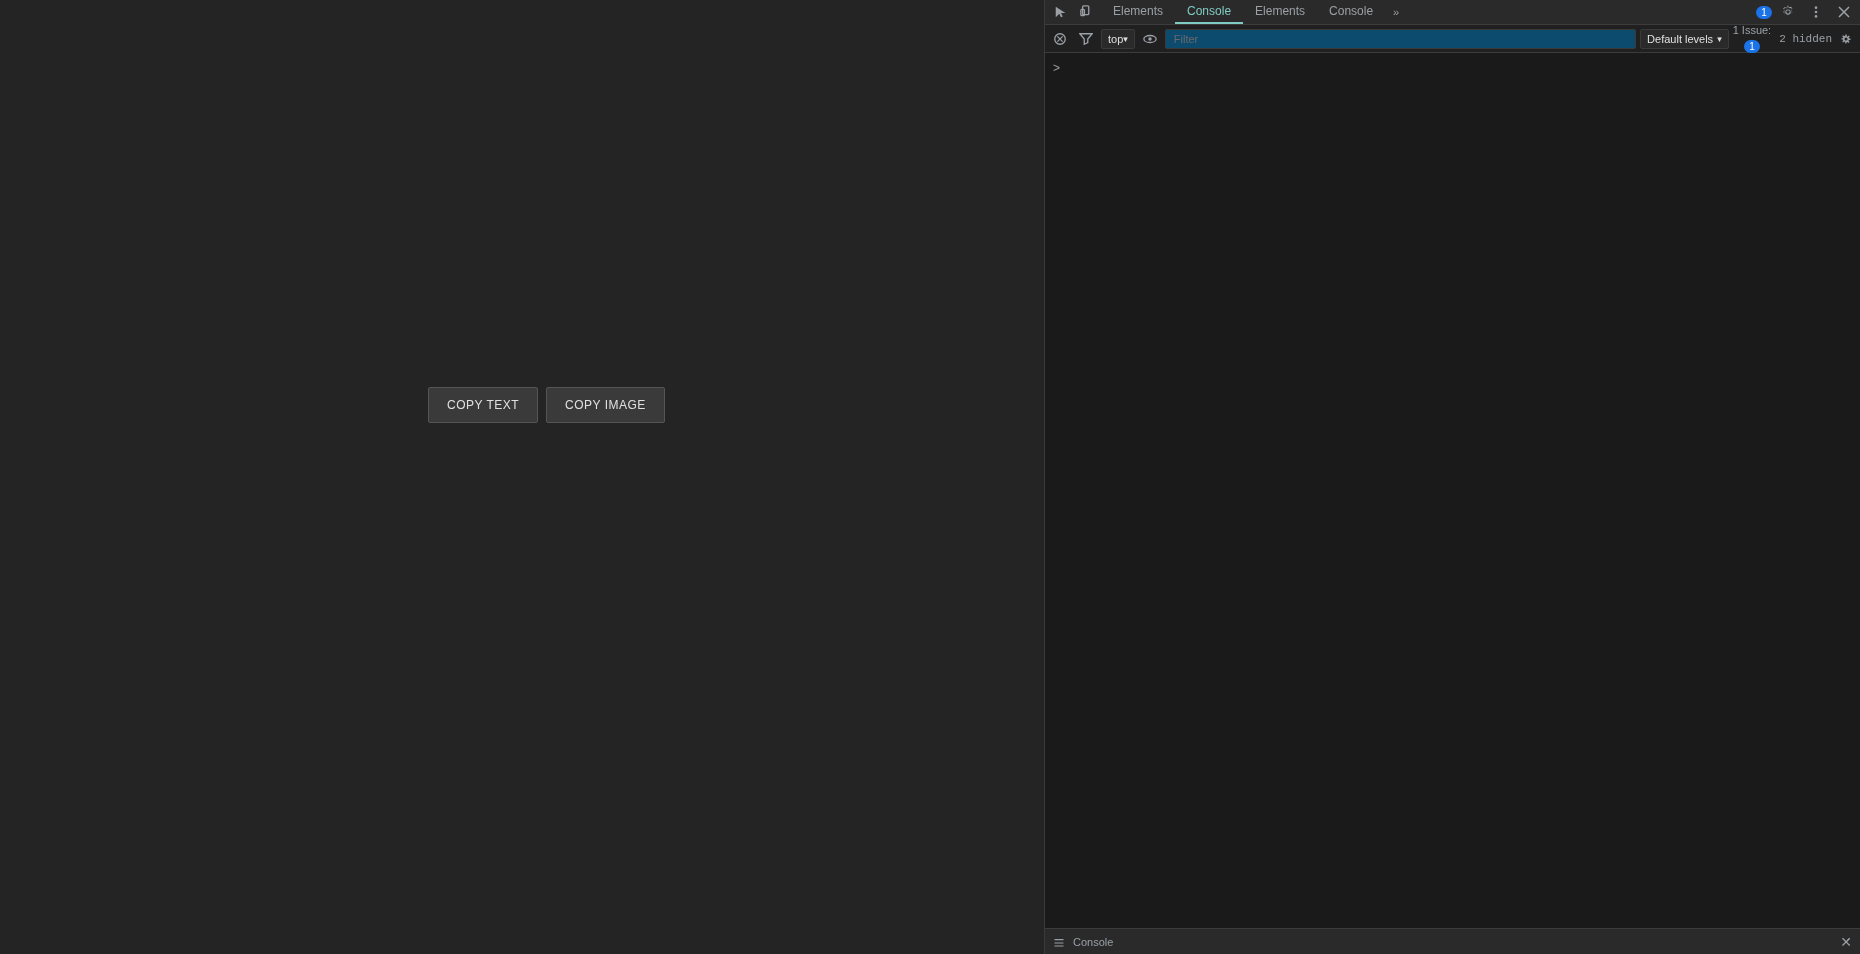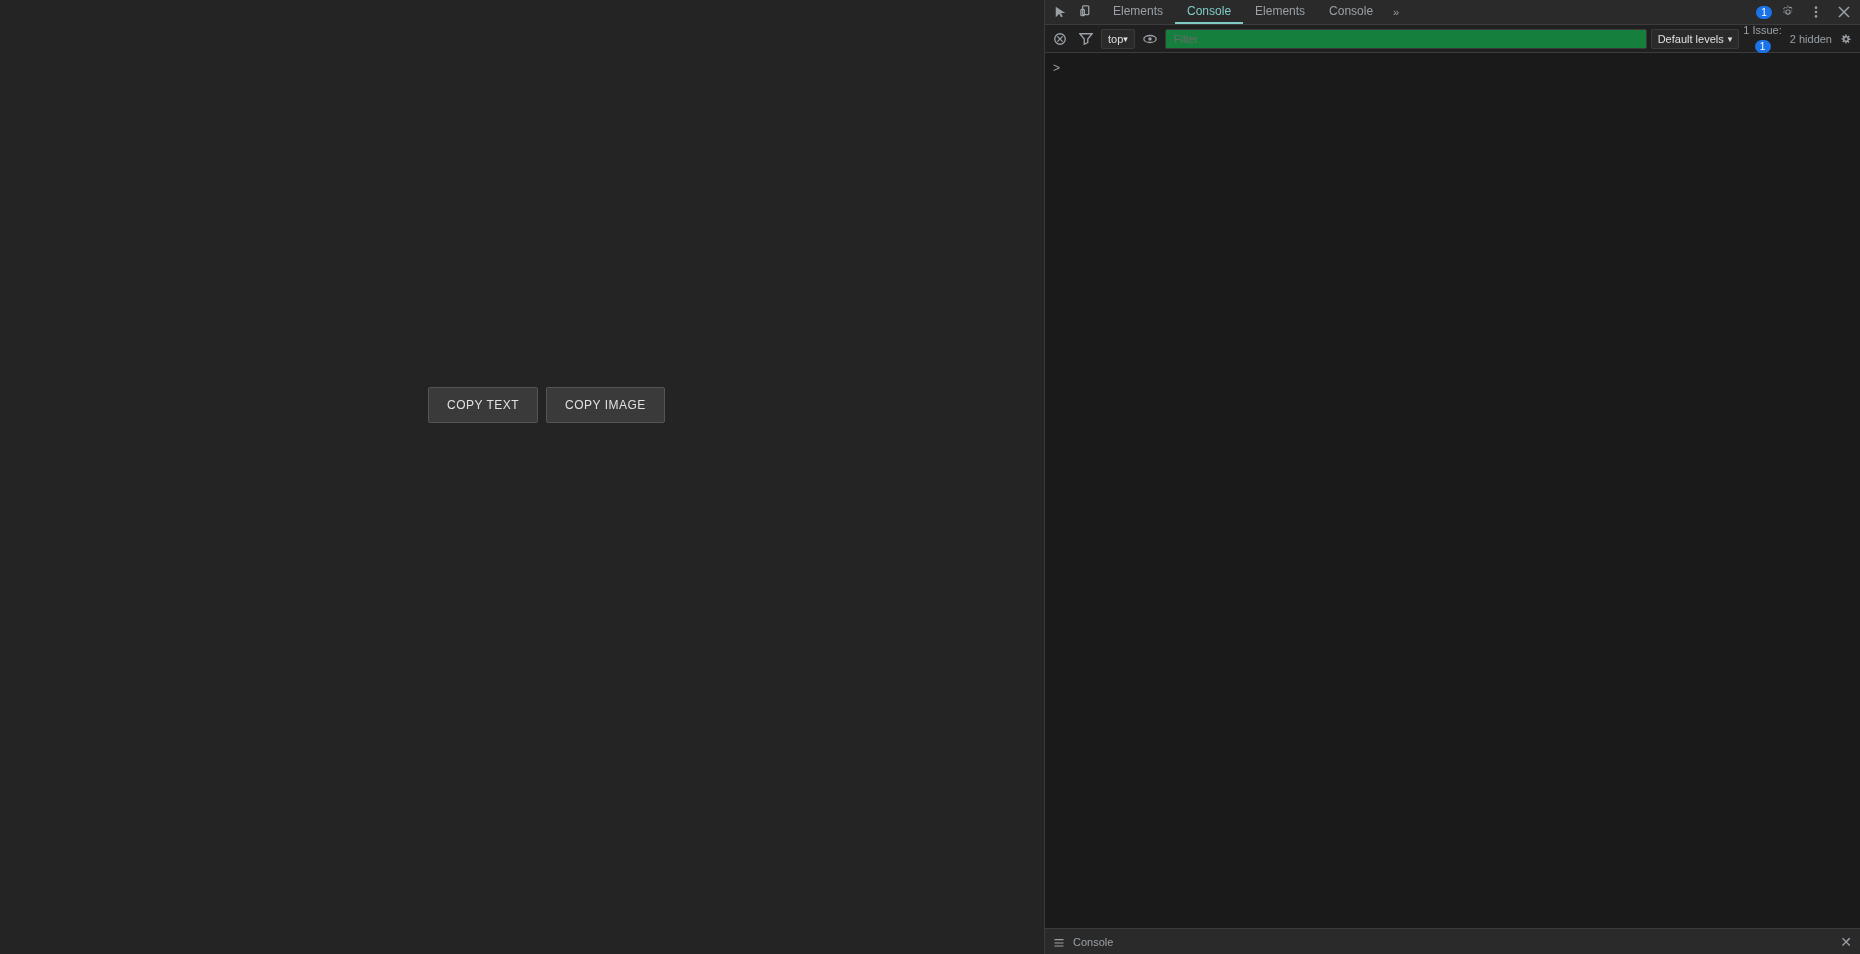--- a/index.html
+++ b/index.html
@@ -160,21 +160,21 @@
       border-radius: 2px;
       padding: 2px 6px;
       font-size: 11px;
       color: #e0e0e0;
       cursor: pointer;
       height: 20px;
     }
 
     .filter-input {
       flex: 1;
-      background: #15803d;
+      background: #0c4a6e;
       border: 1px solid #3a3a3a;
       border-radius: 2px;
       padding: 2px 8px;
       font-size: 11px;
       color: #e0e0e0;
       height: 20px;
       outline: none;
     }
 
     .filter-input::placeholder {
@@ -216,20 +216,21 @@
       text-align: center;
     }
 
     .hidden-badge {
       display: flex;
       align-items: flex-start;
       gap: 2px;
       font-size: 11px;
       color: #9aa0a6;
       margin-left: 4px;
+      font-family: Liberation Mono, monospace;
     }
 
     .settings-small-btn {
       width: 20px;
       height: 20px;
       display: flex;
       align-items: center;
       justify-content: center;
       color: #9aa0a6;
       cursor: pointer;

